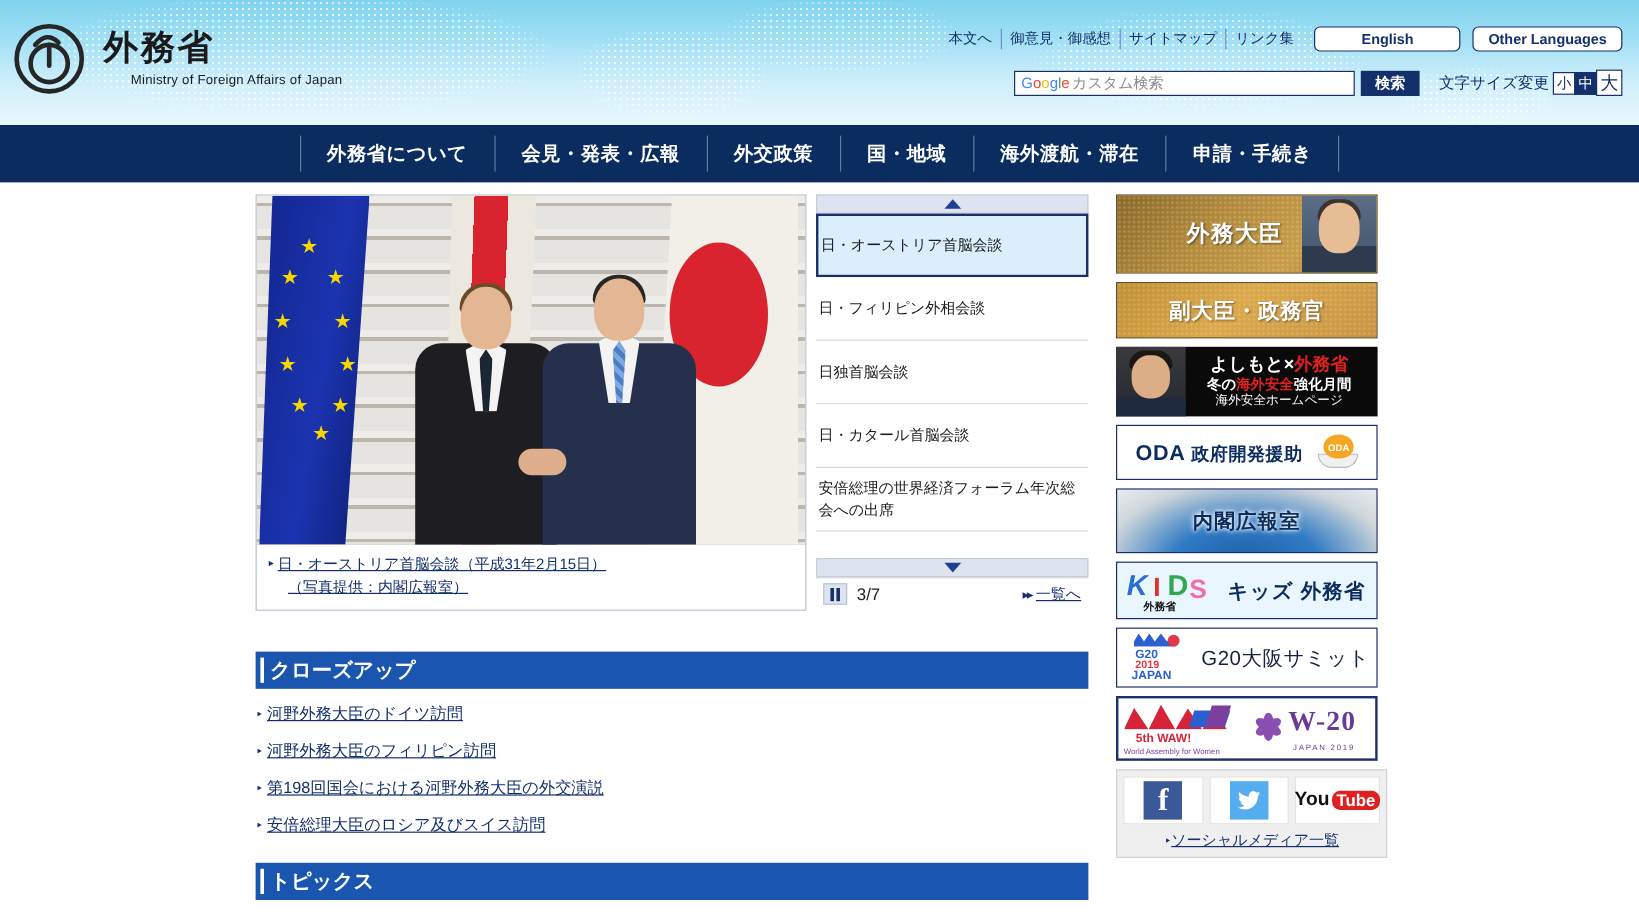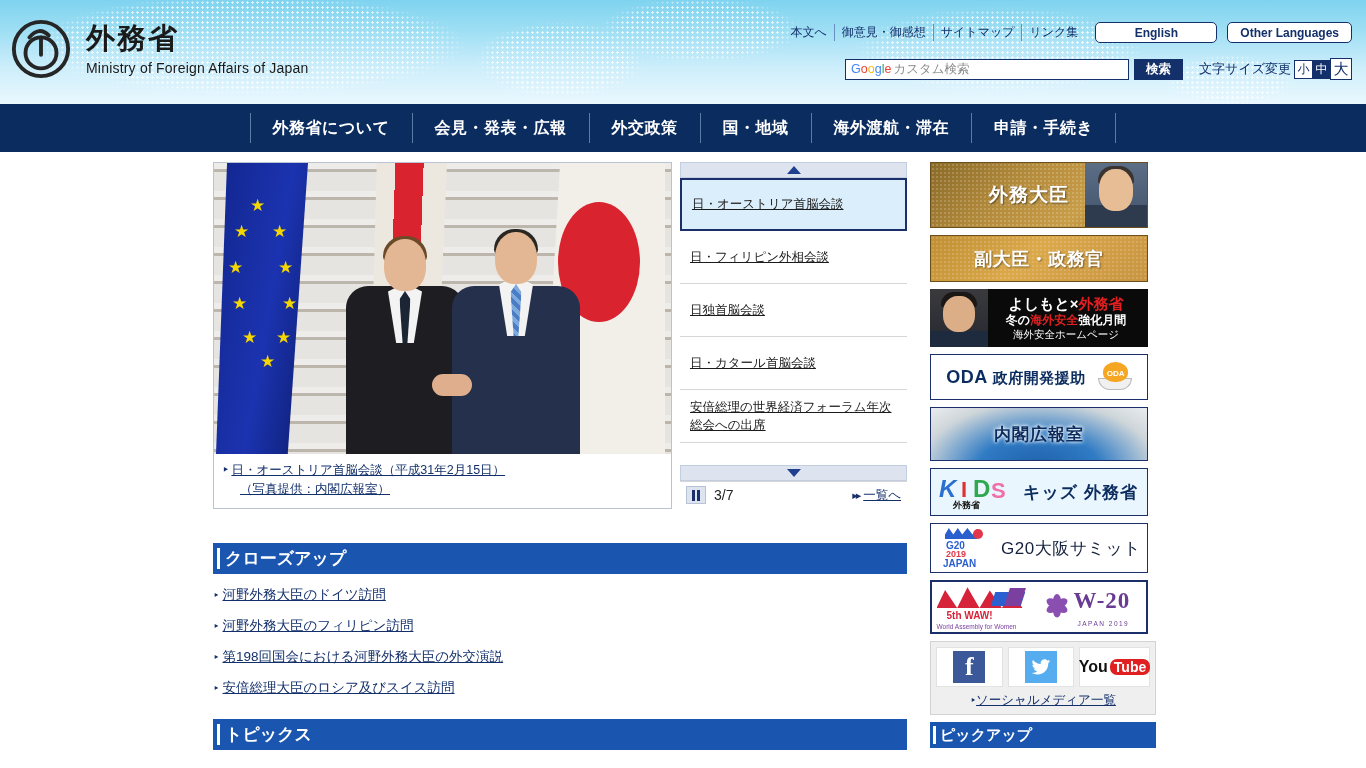--- a/index.html
+++ b/index.html
@@ -38,22 +38,23 @@
     position: absolute; left: 10px; top: 18px;
     display: flex; align-items: center; gap: 14px;
   }
   .brand-logo { width: 62px; height: 62px; flex: none; }
   .brand-text { line-height: 1; }
   .brand-jp {
     font-size: 29px; font-weight: bold; color: #1a1a1a;
     letter-spacing: 2px; line-height: 1.1;
   }
   .brand-en {
-    font-size: 14px; color: #1a1a1a; margin-top: 6px;
+    font-size: 11px; color: #1a1a1a; margin-top: 6px;
     letter-spacing: .2px;
+    margin-left: 23px;
   }
 
   .util-top {
     position: absolute; right: 14px; top: 22px;
     display: flex; align-items: center; gap: 0;
     font-size: 12px;
   }
   .util-links { display: flex; align-items: center; color: #13306b; }
   .util-links a {
     color: #13306b; text-decoration: none; padding: 0 7px;
@@ -180,23 +181,23 @@
   .car-arrow {
     height: 16px; background: #dde4f0; border: 1px solid #c3cde0;
     display: flex; align-items: center; justify-content: center;
     cursor: pointer;
   }
   .tri-up { width:0;height:0;border-left:7px solid transparent;border-right:7px solid transparent;border-bottom:8px solid #1f3f8f; }
   .tri-dn { width:0;height:0;border-left:7px solid transparent;border-right:7px solid transparent;border-top:8px solid #1f3f8f; }
   .car-items { flex: 1; }
   .car-item {
     min-height: 53px; display: flex; align-items: center;
-    padding: 6px 10px; font-size: 12.5px; color: #1b1b1b;
+    padding: 6px 2px; font-size: 12.5px; color: #1b1b1b;
     border-bottom: 1px solid #d6d6d6; background: #fff;
-    line-height: 1.45; cursor: pointer; text-decoration: underline;
+    line-height: 1.45; cursor: pointer;
   }
   .car-item.sel {
     background: #dbeefb; border: 2px solid #1b2f6b;
   }
   .car-ctrl {
     height: 28px; display: flex; align-items: center;
     padding: 0 6px; font-size: 13px; color: #333;
     border-top: 1px solid #d6d6d6;
   }
   .pause-btn {
@@ -653,15 +654,14 @@
             <span class="yt-you">You</span>
             <span class="yt-tube">Tube</span>
           </span>
         </div>
       </div>
       <div class="social-link">
         <span class="bullet">‣</span><a href="#">ソーシャルメディア一覧</a>
       </div>
     </div>
 
-    <div class="pickup-head">ピックアップ</div>
   </aside>
 </div>
 
 </body></html>

